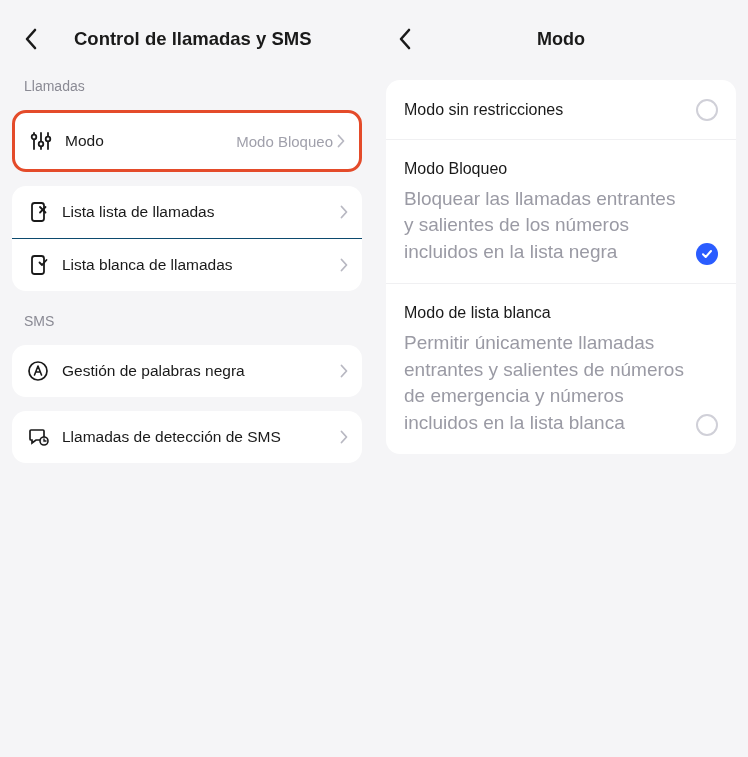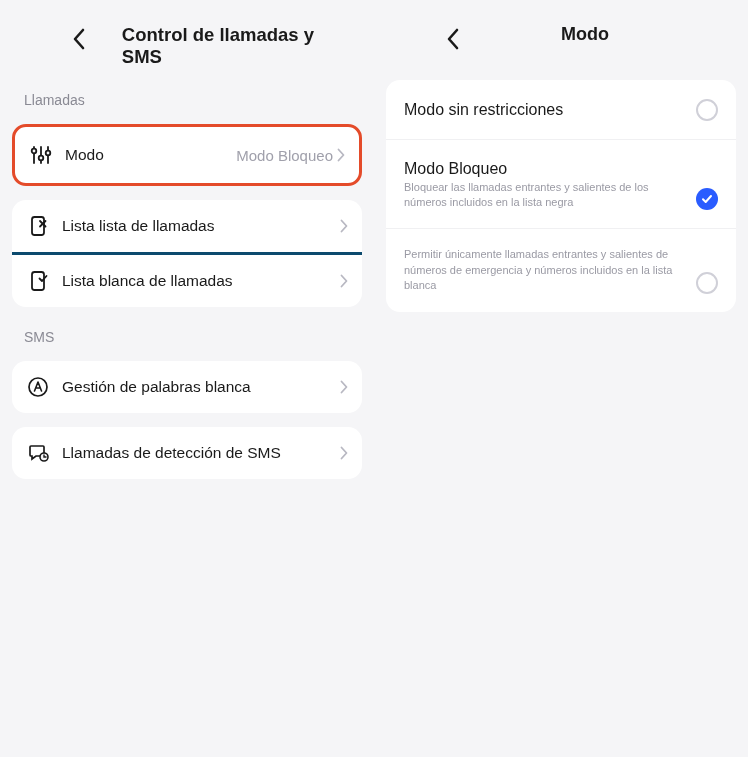--- a/index.html
+++ b/index.html
@@ -14,24 +14,23 @@
       height: 757px;
       display: flex;
     }
     .pane {
       width: 374px;
       height: 100%;
       overflow: hidden;
     }
     .header {
       display: flex;
-      align-items: flex-start;
+      align-items: center;
       padding: 24px 16px 16px 16px;
       position: relative;
-      margin-left: 48px;
     }
     .back-btn {
       cursor: pointer;
       display: inline-flex;
       align-items: center;
       justify-content: center;
       width: 30px;
       height: 30px;
     }
     .header-title {
@@ -60,21 +59,21 @@
       overflow: hidden;
     }
     .row {
       display: flex;
       align-items: center;
       padding: 14px 14px;
       cursor: pointer;
       position: relative;
     }
     .row + .row {
-      border-top: 3px solid #0c4a6e;
+      border-top: 1px solid #0c4a6e;
     }
     .row .icon {
       width: 24px;
       height: 24px;
       margin-right: 12px;
       display: inline-flex;
       align-items: center;
       justify-content: center;
       flex-shrink: 0;
     }
@@ -135,24 +134,24 @@
     .option-text {
       flex: 1;
       padding-right: 12px;
     }
     .option-title {
       font-size: 16px;
       color: #1a1a1a;
       line-height: 1.35;
     }
     .option-desc {
-      font-size: 11px;
+      font-size: 19px;
       color: #9a9aa4;
       line-height: 1.4;
-      margin-top: 0;
+      margin-top: 6px;
     }
     .radio {
       width: 22px;
       height: 22px;
       border-radius: 50%;
       border: 2px solid #d0d0d8;
       flex-shrink: 0;
       margin-top: 1px;
       display: inline-flex;
       align-items: center;
@@ -240,21 +239,21 @@
   <div class="section-label">SMS</div>
 
   <div class="card-group">
     <div class="row">
       <span class="icon">
         <svg width="22" height="22" viewBox="0 0 22 22" fill="none">
           <circle cx="11" cy="11" r="9" stroke="#1a1a1a" stroke-width="1.7"></circle>
           <path d="M7.5 15 L11 6 L14.5 15 M8.8 12 H13.2" stroke="#1a1a1a" stroke-width="1.6" fill="none" stroke-linecap="round" stroke-linejoin="round"></path>
         </svg>
       </span>
-      <span class="row-label">Gestión de palabras blanca</span>
+      <span class="row-label">Gestión de palabras negra</span>
       <span class="chevron">
         <svg width="8" height="14" viewBox="0 0 8 14">
             <path d="M1.5 1.5 L6.5 7 L1.5 12.5" stroke="#b8b8c2" stroke-width="1.8" fill="none" stroke-linecap="round" stroke-linejoin="round"></path>
           </svg>
       </span>
     </div>
   </div>
 
   <div class="card-group">
     <div class="row">
@@ -303,20 +302,21 @@
       </div>
       <span class="radio checked">
         <svg width="12" height="12" viewBox="0 0 12 12">
             <path d="M2 6.3 L4.7 9 L10 3" stroke="#fff" stroke-width="2" fill="none" stroke-linecap="round" stroke-linejoin="round"></path>
           </svg>
       </span>
     </div>
 
     <div class="option-row">
       <div class="option-text">
+        <div class="option-title">Modo de lista blanca</div>
         <div class="option-desc">Permitir únicamente llamadas entrantes y salientes de números de emergencia y números incluidos en la lista blanca</div>
       </div>
       <span class="radio">
         
       </span>
     </div>
 
   </div>
 </div>
 

